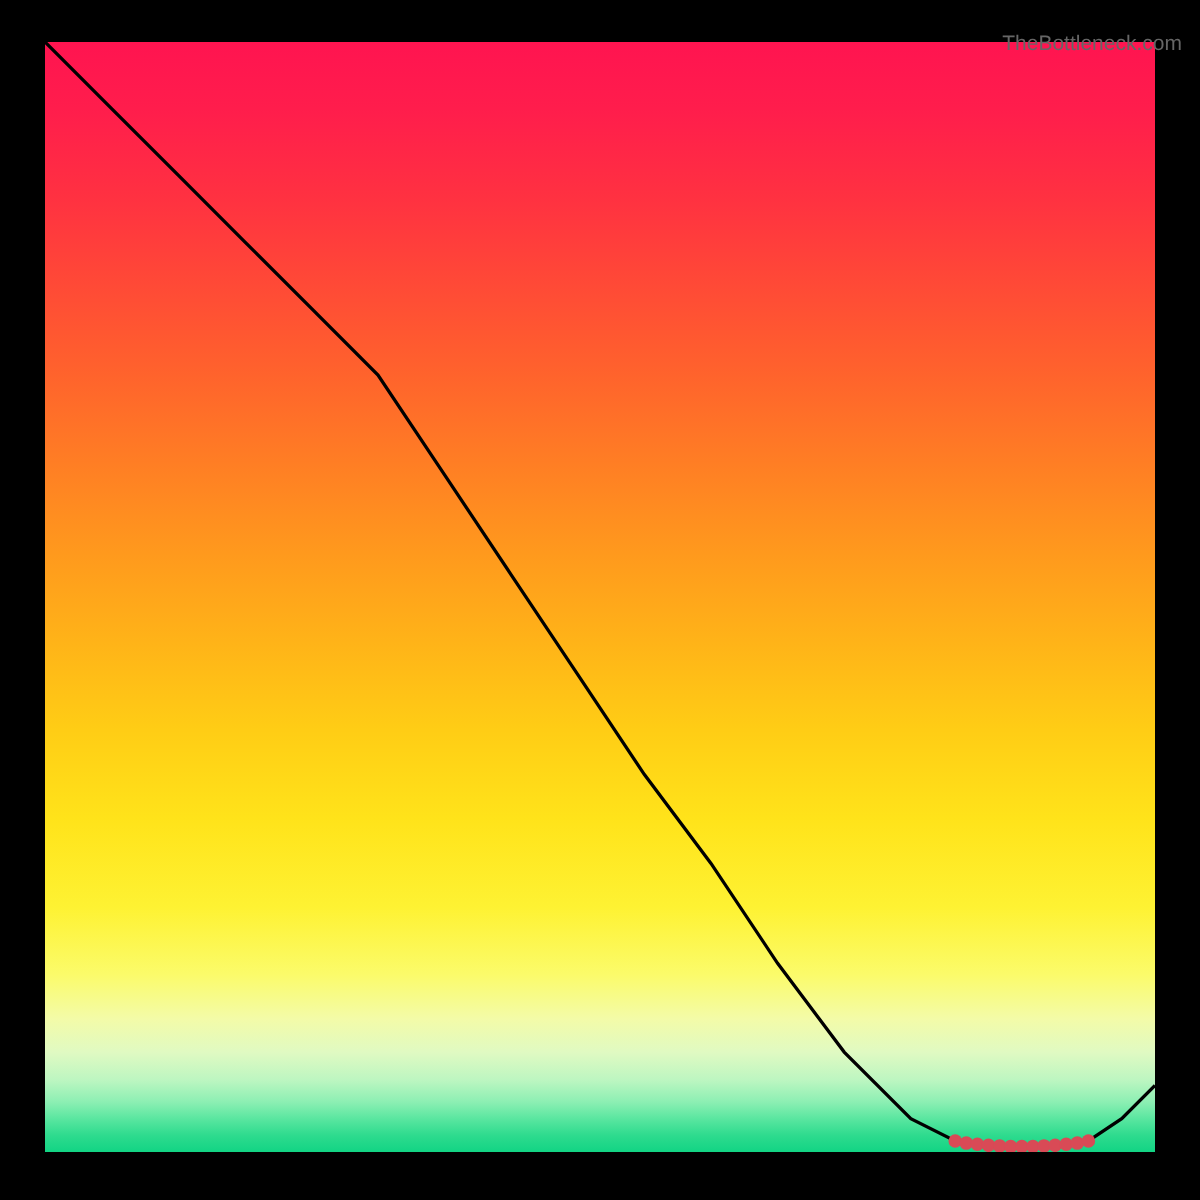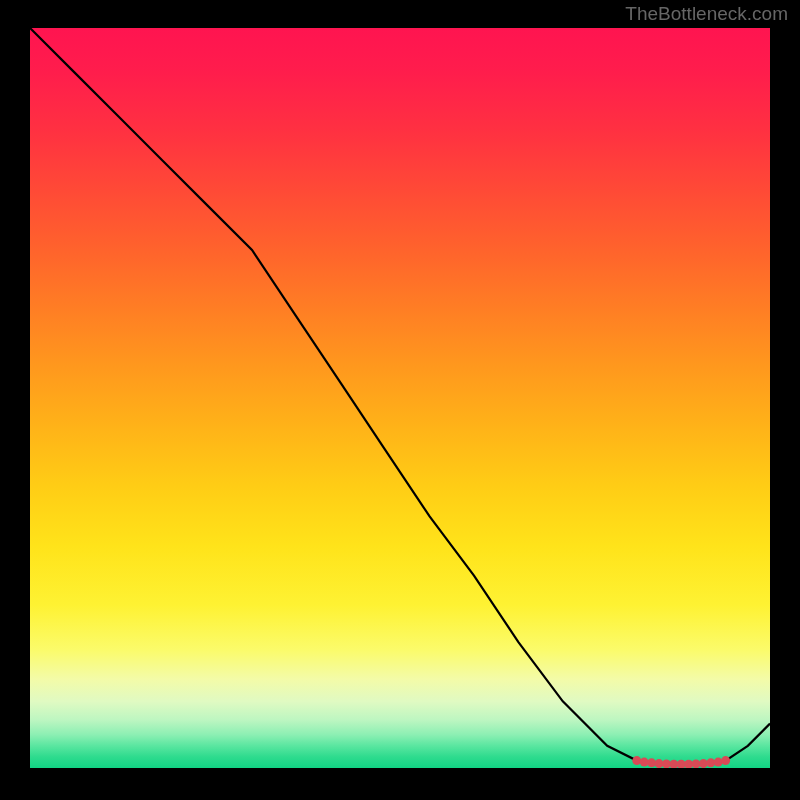--- a/index.html
+++ b/index.html
@@ -6,24 +6,24 @@
     margin: 0;
     padding: 0;
     width: 800px;
     height: 800px;
     background: #000;
     font-family: Arial, sans-serif;
     position: relative;
   }
   .watermark {
     position: absolute;
-    top: 3px;
+    top: 20px;
     right: 12px;
     color: #666;
-    font-size: 19px;
+    font-size: 14px;
     font-weight: 500;
     z-index: 10;
   }
   .plot-area {
     position: absolute;
     left: 30px;
     top: 28px;
     width: 740px;
     height: 740px;
     background: linear-gradient(to bottom,

